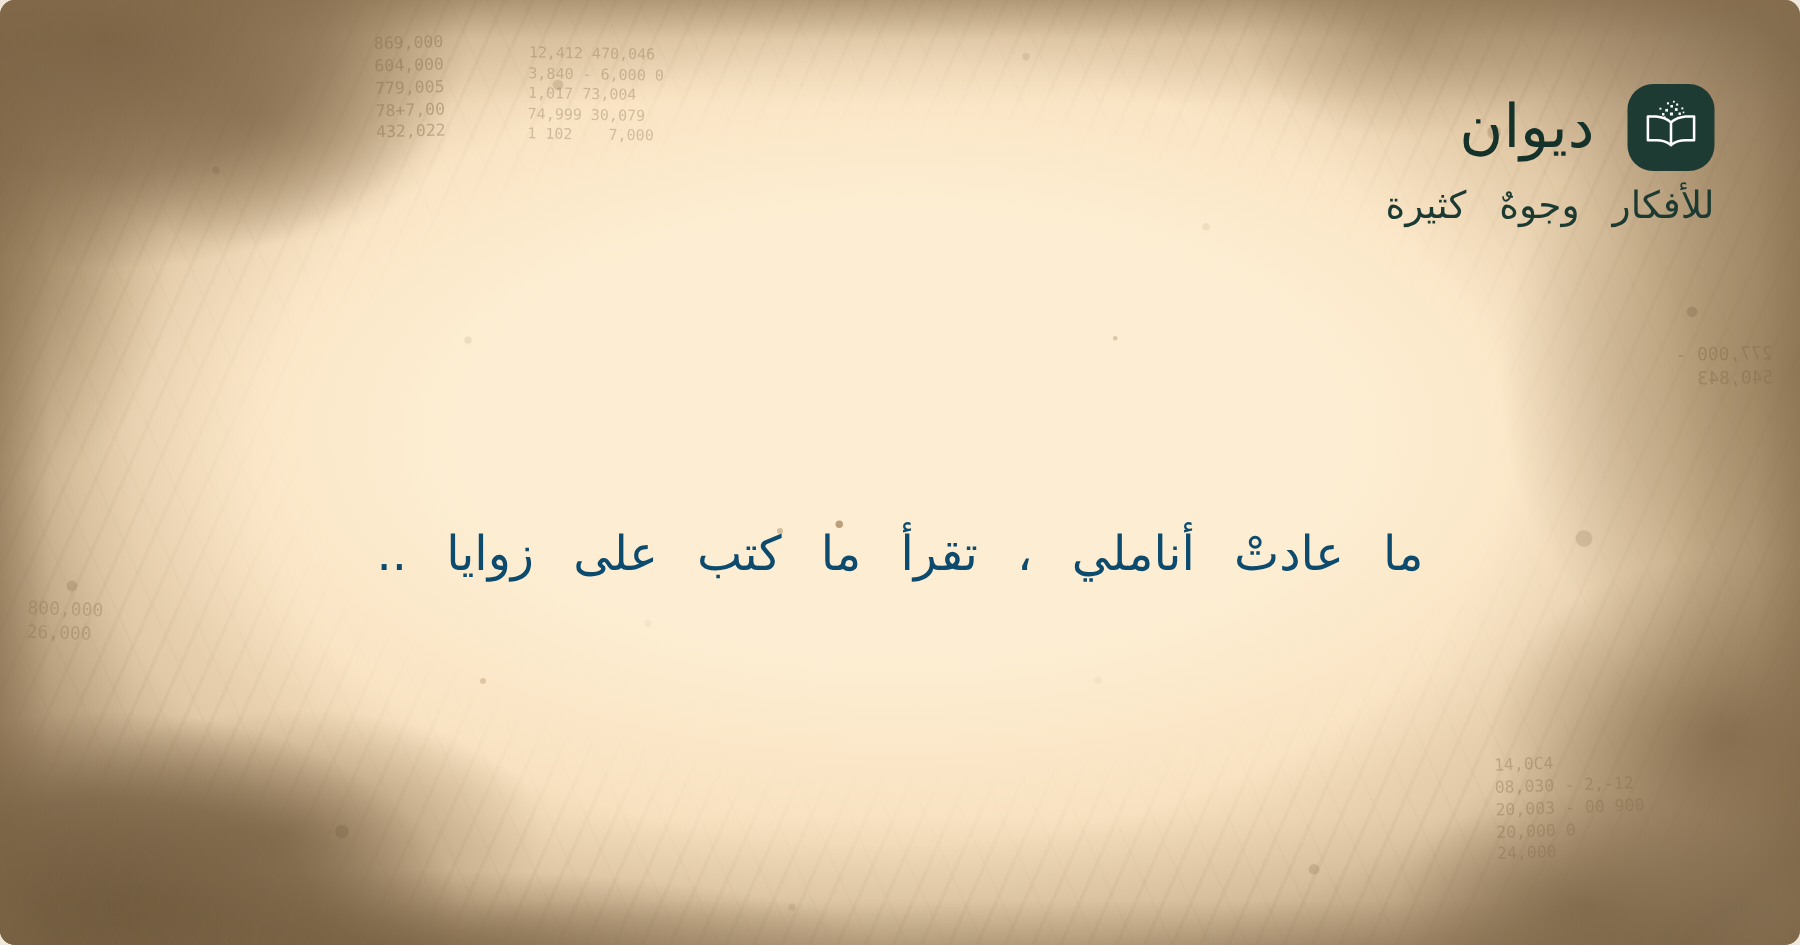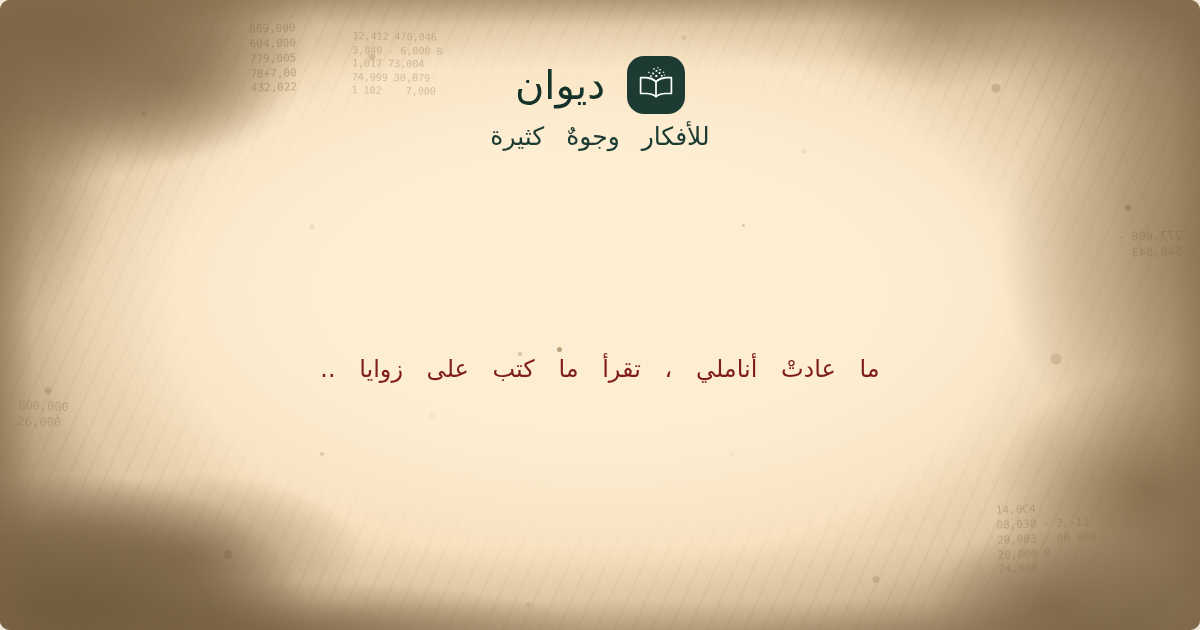--- a/index.html
+++ b/index.html
@@ -143,23 +143,23 @@
   .ledger-l  { top: 398px; left: 18px; transform: rotate(2deg); font-size: 12px; opacity: 0.75; }
 
   
   .content {
     position: relative;
     z-index: 3;
     width: 100%;
     height: 100%;
     display: flex;
     flex-direction: column;
-    align-items: center;
+    align-items: flex-end;
     box-sizing: border-box;
-    padding: 56px 76px 44px;
+    padding: 56px 57px 44px;
   }
 
   .brand {
     display: flex;
     flex-direction: row;
     align-items: center;
     gap: 22px;
     direction: rtl;
   }
 
@@ -195,22 +195,22 @@
   .poem {
     flex: 1 1 auto;
     display: flex;
     align-items: center;
     justify-content: center;
     width: 100%;
   }
   .poem-line {
     direction: rtl;
     text-align: center;
-    font-size: 24px;
-    color: #7f1d1d;
+    font-size: 32px;
+    color: #0c4a6e;
     line-height: 1.55;
     word-spacing: 16px;
     white-space: nowrap;
   }
 
   .footer {
     display: flex;
     flex-direction: column;
     align-items: center;
     gap: 8px;

